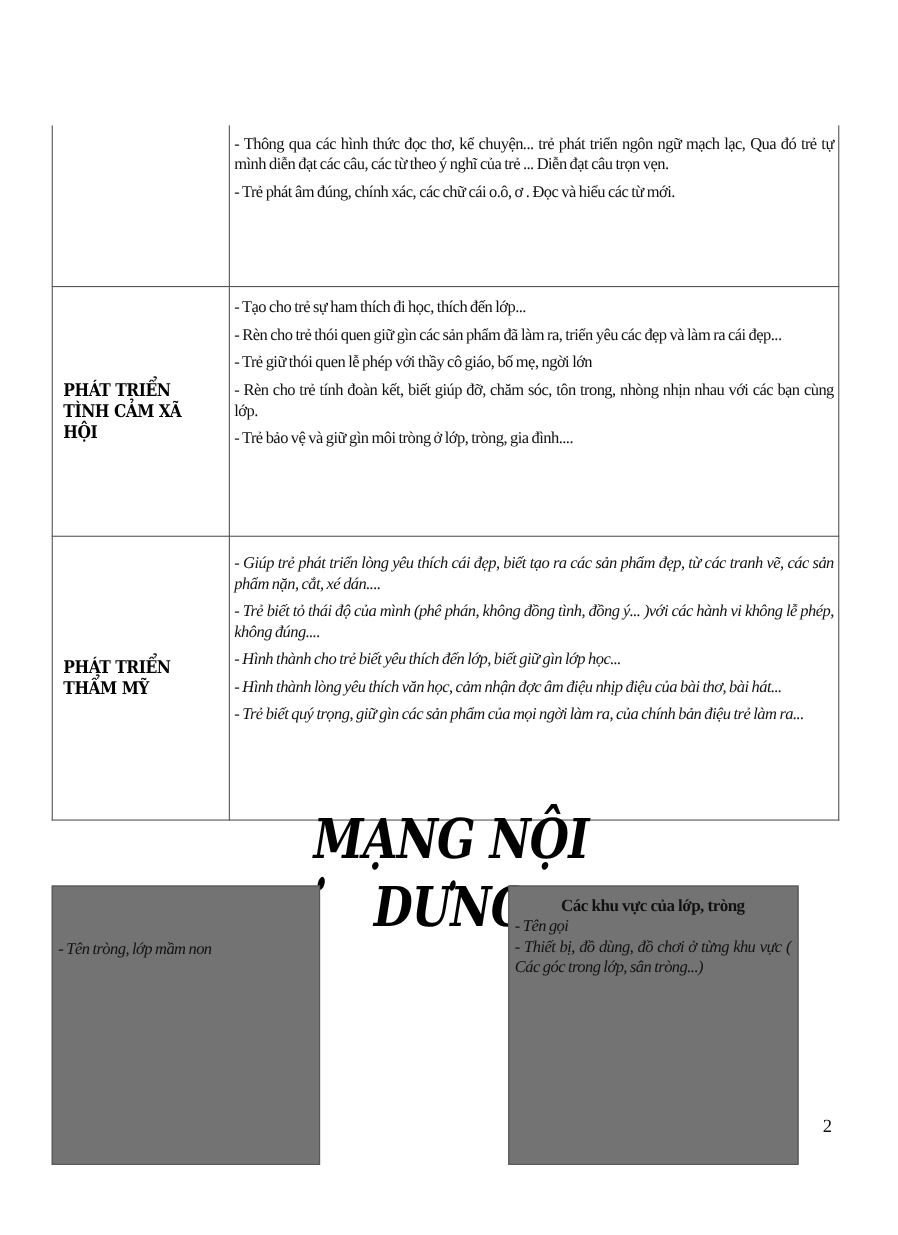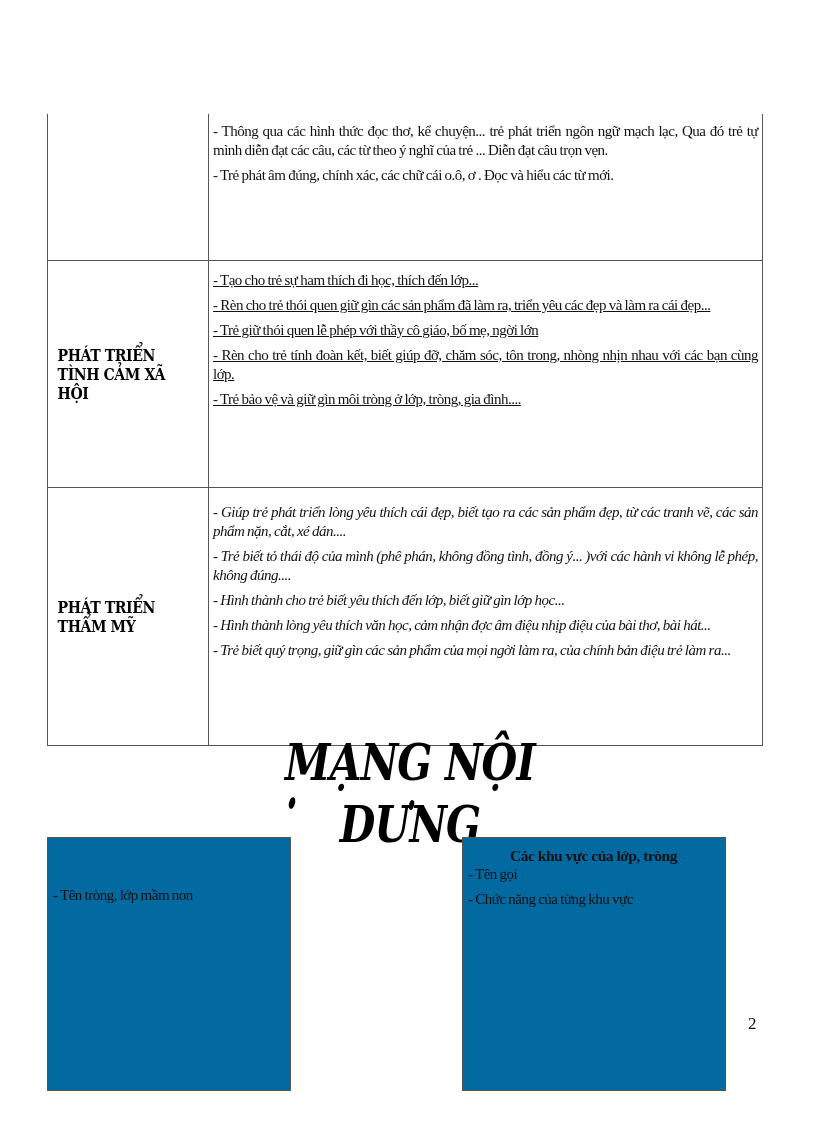--- a/index.html
+++ b/index.html
@@ -55,21 +55,21 @@
       margin: 0 0 6px 0;
       text-align: justify;
       transform-origin: left top;
       letter-spacing: -0.5px;
       word-spacing: -0.5px;
     }
     .row-1 td { height: 134px; }
     .row-2 td { height: 212px; }
     .row-3 td { height: 238px; }
     .row-1 .content-cell { padding-top: 8px !important; }
-    .row-2 .content-cell { padding-top: 10px !important; text-decoration: underline; }
+    .row-2 .content-cell { padding-top: 10px !important; }
     .row-3 .content-cell { padding-top: 15px !important; font-style: italic; }
 
     .main-title {
       position: absolute;
       left: 250px;
       top: 732px;
       width: 320px;
       text-align: center;
       font-family: "DejaVu Serif", serif;
       font-weight: 900;
@@ -77,23 +77,22 @@
       font-size: 50px;
       line-height: 62px;
       letter-spacing: -1px;
       color: #000;
       transform: scaleX(0.82);
       transform-origin: center;
     }
     .box {
       position: absolute;
       border: 1.5px solid #555;
-      background: #0369a1;
+      background: #737373;
       box-sizing: border-box;
-      margin-top: 32px;
     }
     .box-left {
       left: 47px;
       top: 805px;
       width: 244px;
       height: 254px;
       padding: 48px 0 0 5px;
     }
     .box-right {
       left: 462px;
@@ -110,20 +109,21 @@
       text-align: center;
       letter-spacing: -0.5px;
     }
     .box-item {
       font-family: "Liberation Serif", serif;
       font-size: 15px;
       line-height: 19px;
       letter-spacing: -0.5px;
       word-spacing: -0.5px;
       text-align: justify;
+      font-style: italic;
     }
     .box-left .box-item { margin-bottom: 8px; }
     .box-right .box-item.spaced { margin-top: 6px; }
     .connector-dot {
       position: absolute;
       width: 6px;
       height: 12px;
       background: #000;
       border-radius: 50%;
       transform: rotate(15deg);
@@ -183,16 +183,16 @@
 <div class="connector-dot" style="left:289px; top:797px;"></div>
 <div class="connector-dot" style="left:409px; top:800px; width:5px; height:10px;"></div>
 
 <div class="box box-left">
   <div class="box-item">- Tên tròng,   lớp mầm non</div>
 </div>
 
 <div class="box box-right">
   <div class="box-title">Các khu vực của lớp, tròng</div>
   <div class="box-item">- Tên gọi</div>
-  <div class="box-item spaced">- Chức năng của từng khu vực</div>
+  <div class="box-item">-  Thiết bị, đồ dùng, đồ chơi ở từng khu vực ( Các góc trong lớp, sân tròng...)</div>
 </div>
 
 <div class="page-number">2</div>
 
 </body></html>

